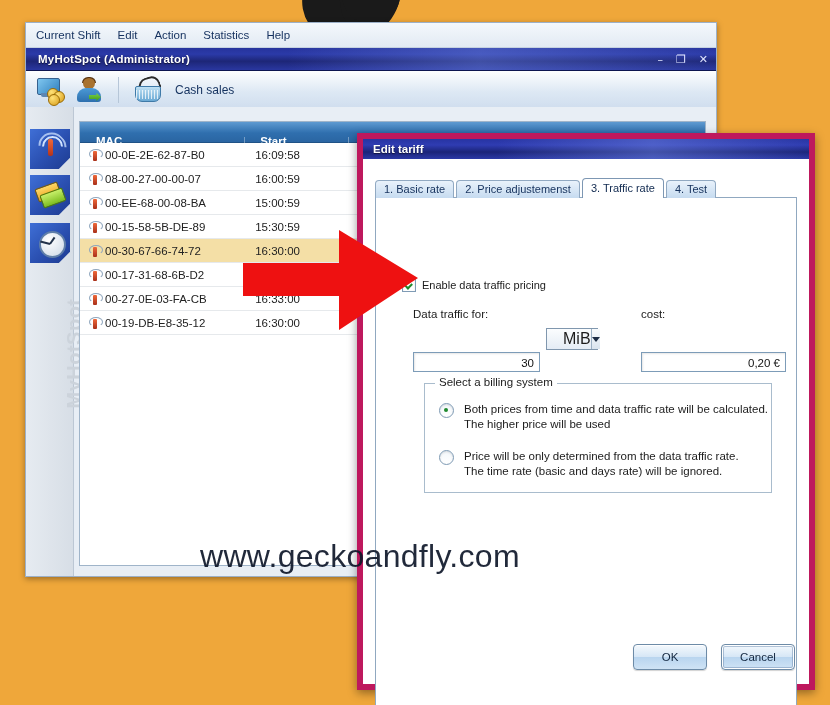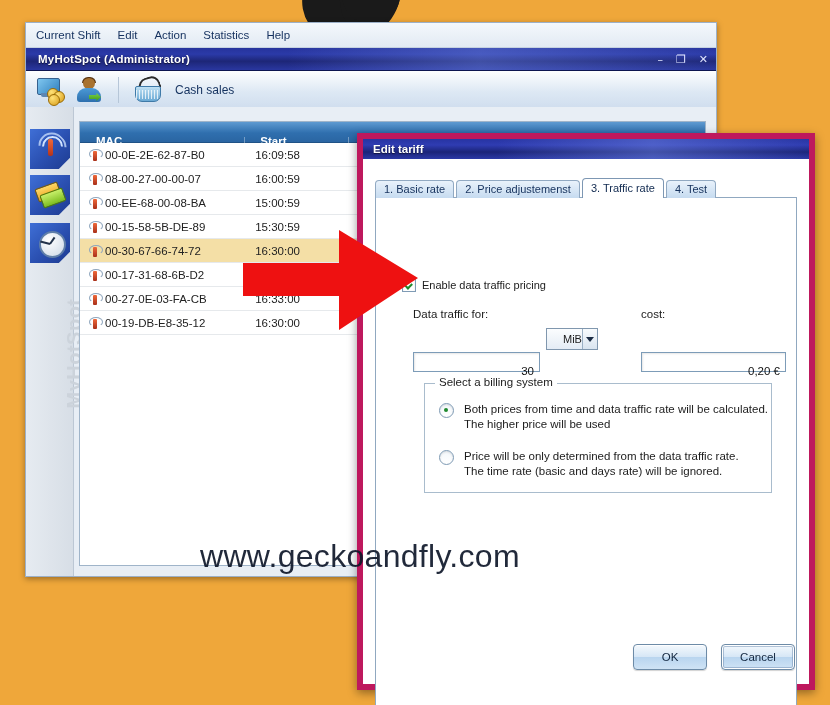--- a/index.html
+++ b/index.html
@@ -186,30 +186,30 @@
     content:"";position:absolute;left:2px;top:4px;width:5px;height:2.5px;
     border-left:2px solid #1f8a2e;border-bottom:2px solid #1f8a2e;transform:rotate(-45deg);
   }
   .lbl{font-size:11px;color:#1c1c1c;}
 
   #traffic-row{position:absolute;left:37px;top:110px;right:24px;}
   .fieldlabel{font-size:11.5px;color:#1c1c1c;margin-bottom:3px;display:block;}
   .txtbox{
     height:20px;background:#fff;border:1px solid #7d9cb8;
     box-shadow:inset 1px 1px 2px rgba(0,0,0,.10);
-    font-size:11.5px;color:#111;text-align:right;line-height:20px;padding:8px 5px;box-sizing:border-box;margin-top:32px;
+    font-size:11.5px;color:#111;text-align:right;line-height:20px;padding:0 5px;box-sizing:border-box;margin-top:32px;
   }
   #traffic-left{position:absolute;left:0;top:0;}
   #traffic-value{width:127px;}
   .combo{
     position:absolute;left:133px;top:20px;width:52px;height:22px;
     background:linear-gradient(to bottom,#fbfdfe,#e4ecf5);
     border:1px solid #8097ae;box-sizing:border-box;display:flex;align-items:center;
   }
-  .combo .val{font-size:11px;color:#1c1c1c;padding-left:16px;flex:1;}
+  .combo .val{font-size:16px;color:#1c1c1c;padding-left:16px;flex:1;}
   .combo .arrowbox{
     width:18px;height:20px;margin-right:0.5px;
     background:linear-gradient(to bottom,#f8fbfd,#d9e4ef);
     border-left:1px solid #9bb0c4;display:flex;align-items:center;justify-content:center;
   }
   .combo .arrowbox::after{content:"";border-left:4px solid transparent;border-right:4px solid transparent;border-top:5px solid #1b2c44;}
   #traffic-right{position:absolute;left:228px;top:0;}
   #cost-value{width:145px;}
 
   #billing-group{

